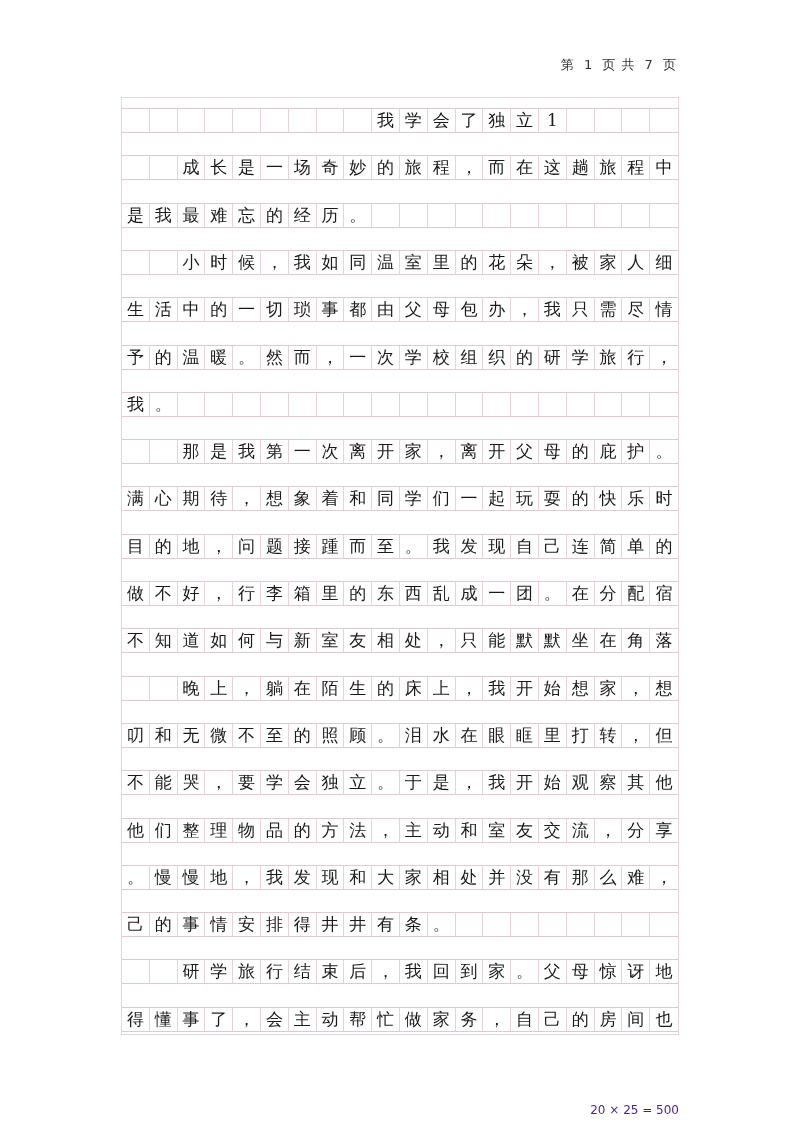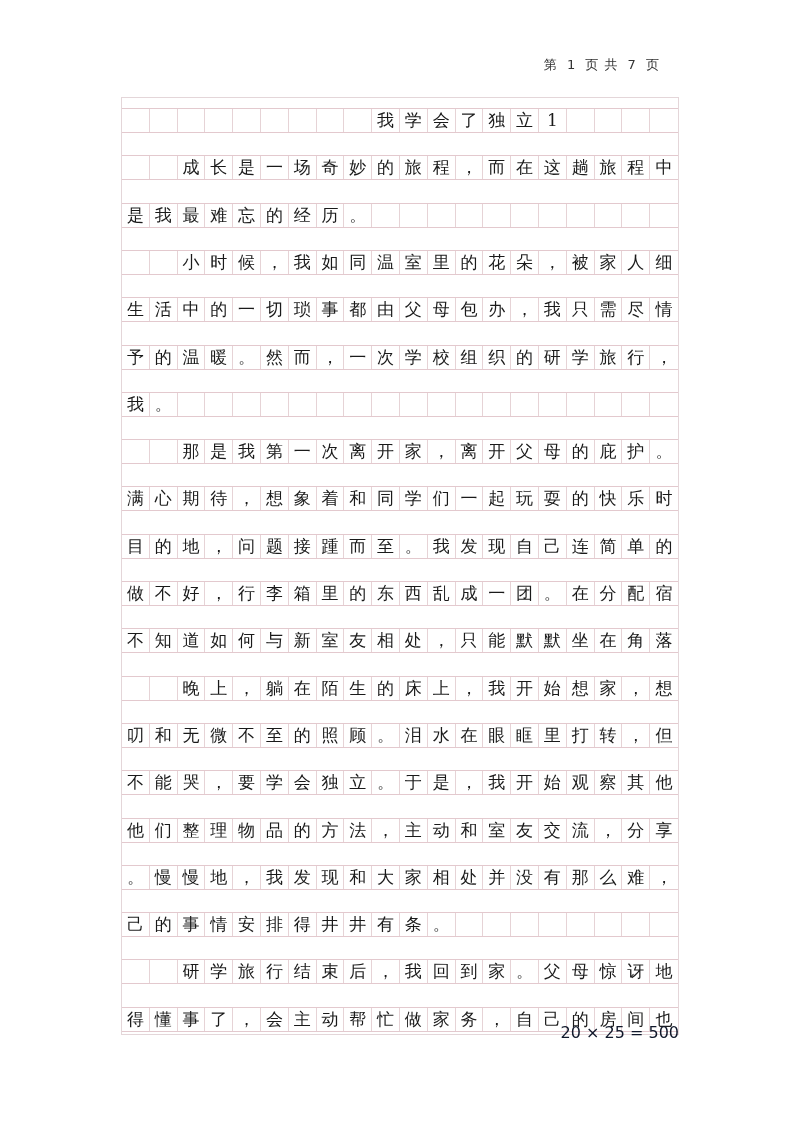--- a/index.html
+++ b/index.html
@@ -1,28 +1,28 @@
 <!DOCTYPE html>
 <html><head>
   <meta charset="utf-8">
   <style>
     html, body { margin: 0; padding: 0; background: #ffffff; }
     body { width: 800px; height: 1133px; position: relative; overflow: hidden;
            font-family: "DejaVu Serif", "Liberation Serif", serif; color: #1a1a1a; }
-    .page-header { position: absolute; top: 56px; right: 138px; font-size: 13px; color: #333;
+    .page-header { position: absolute; top: 56px; right: 121px; font-size: 13px; color: #333;
                    font-family: "DejaVu Sans", "Liberation Sans", sans-serif; letter-spacing: 1px; }
     .page-header span { margin: 0 2px; }
     .sheet { position: absolute; left: 121px; top: 97px; width: 558px; height: 938px;
              border: 1px solid #e4d6d9; box-sizing: border-box; }
     .grid-row { position: absolute; left: 0; width: 556px; height: 25px; display: flex;
                 border-top: 1px solid #e3c9ce; border-bottom: 1px solid #e3c9ce; box-sizing: border-box; }
     .cell { width: 27.8px; height: 23px; box-sizing: border-box; border-right: 1px solid #e6d3d6;
             font-size: 17px; line-height: 23px; text-align: center; color: #1a1a1a; flex: 0 0 auto; }
     .cell:last-child { border-right: none; }
-    .footer { position: absolute; top: 1023px; right: 121px; font-size: 16px; color: #0f172a;
+    .footer { position: absolute; top: 1103px; right: 121px; font-size: 12px; color: #4c1d95;
               font-family: "DejaVu Sans", "Liberation Sans", sans-serif; }
   </style>
 </head>
 <body>
 
 <div class="page-header">
   <span>第</span>
   <span>1</span>
   <span>页 共</span>
   <span>7</span>

